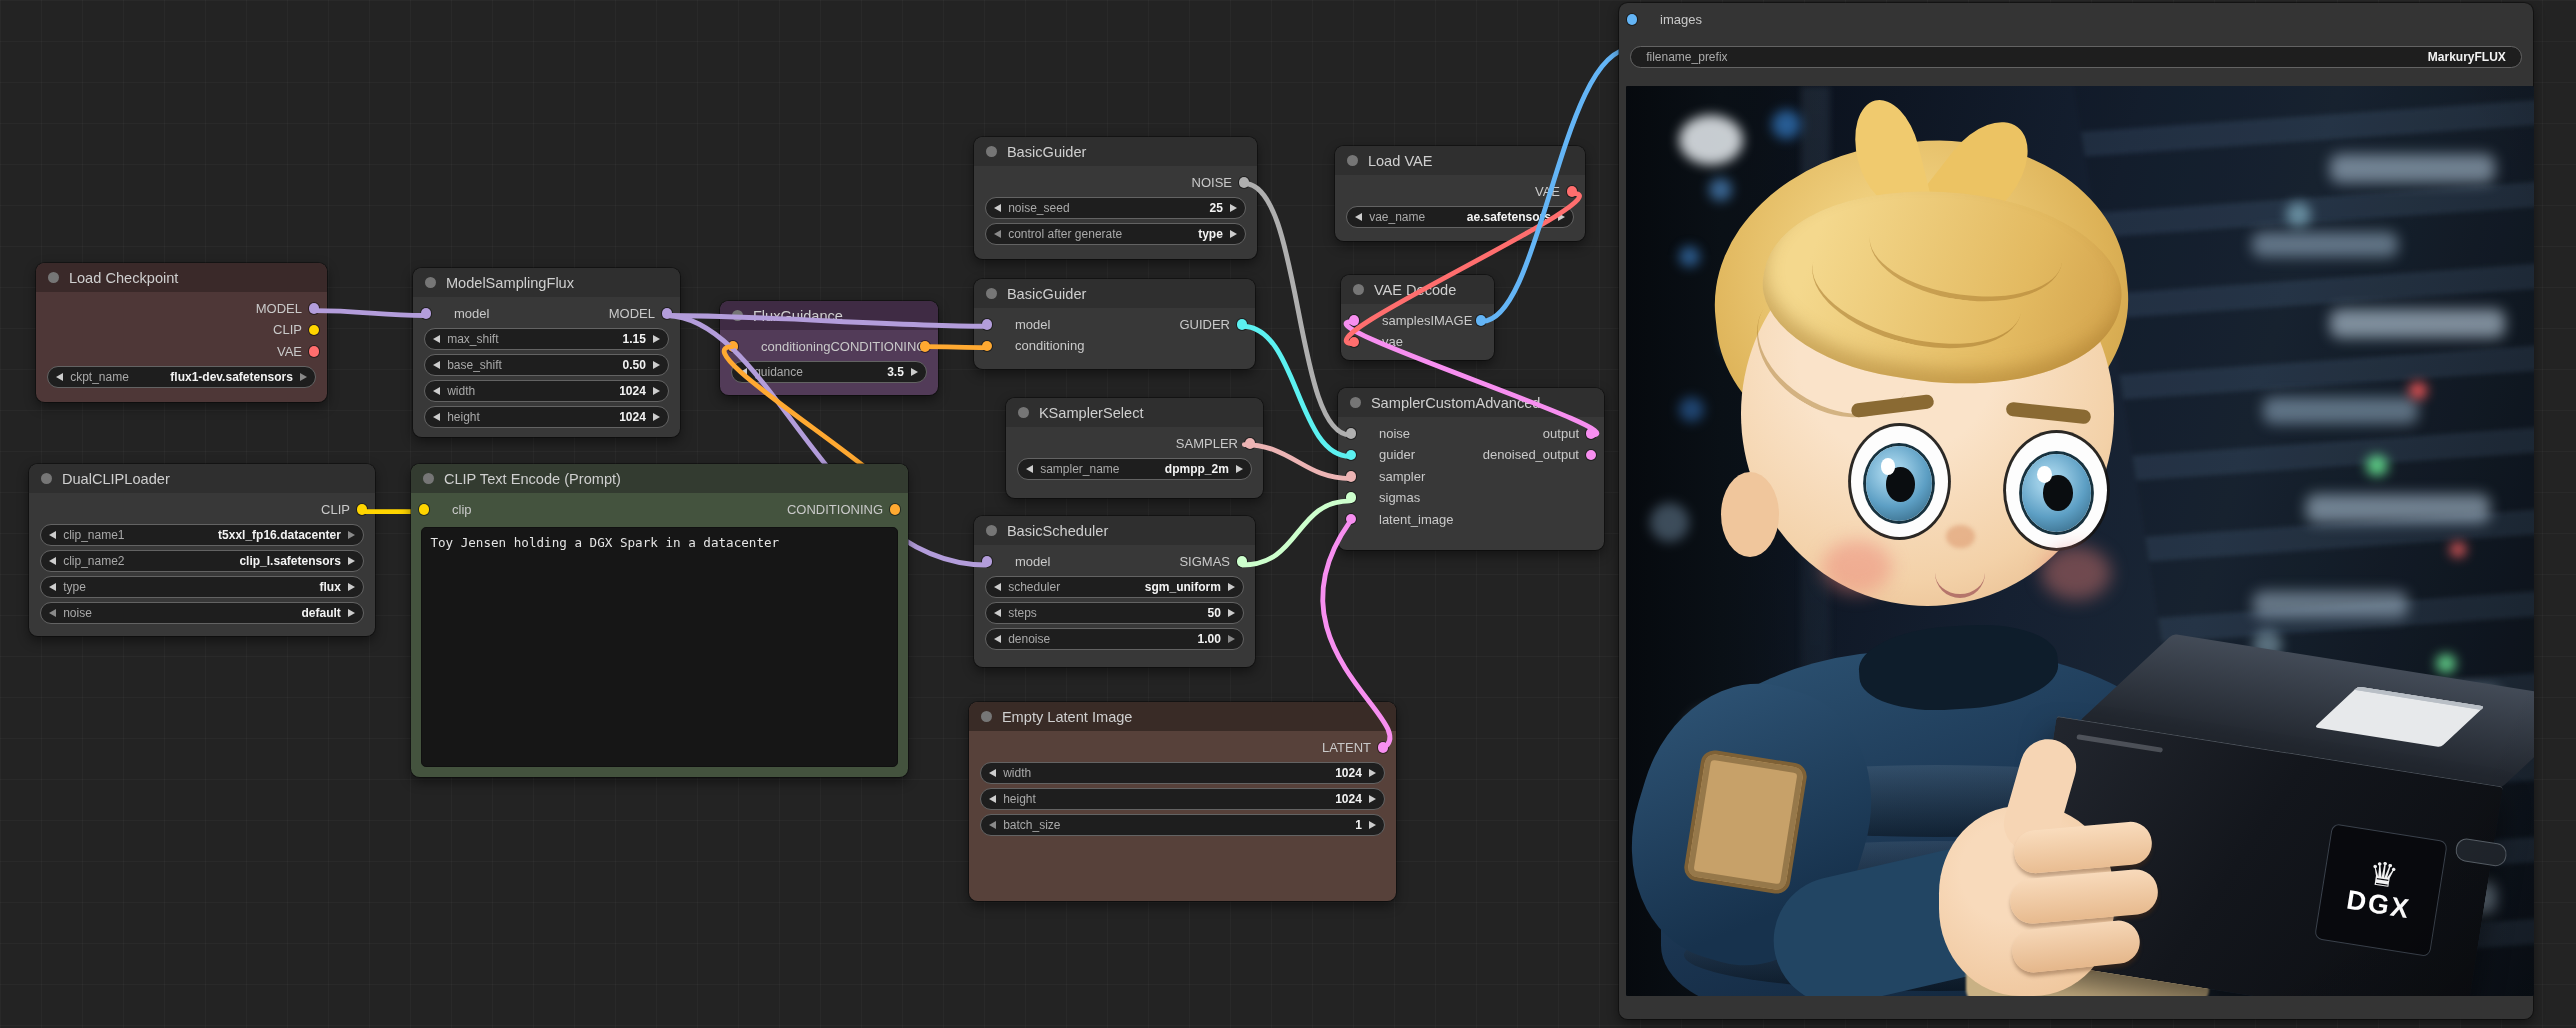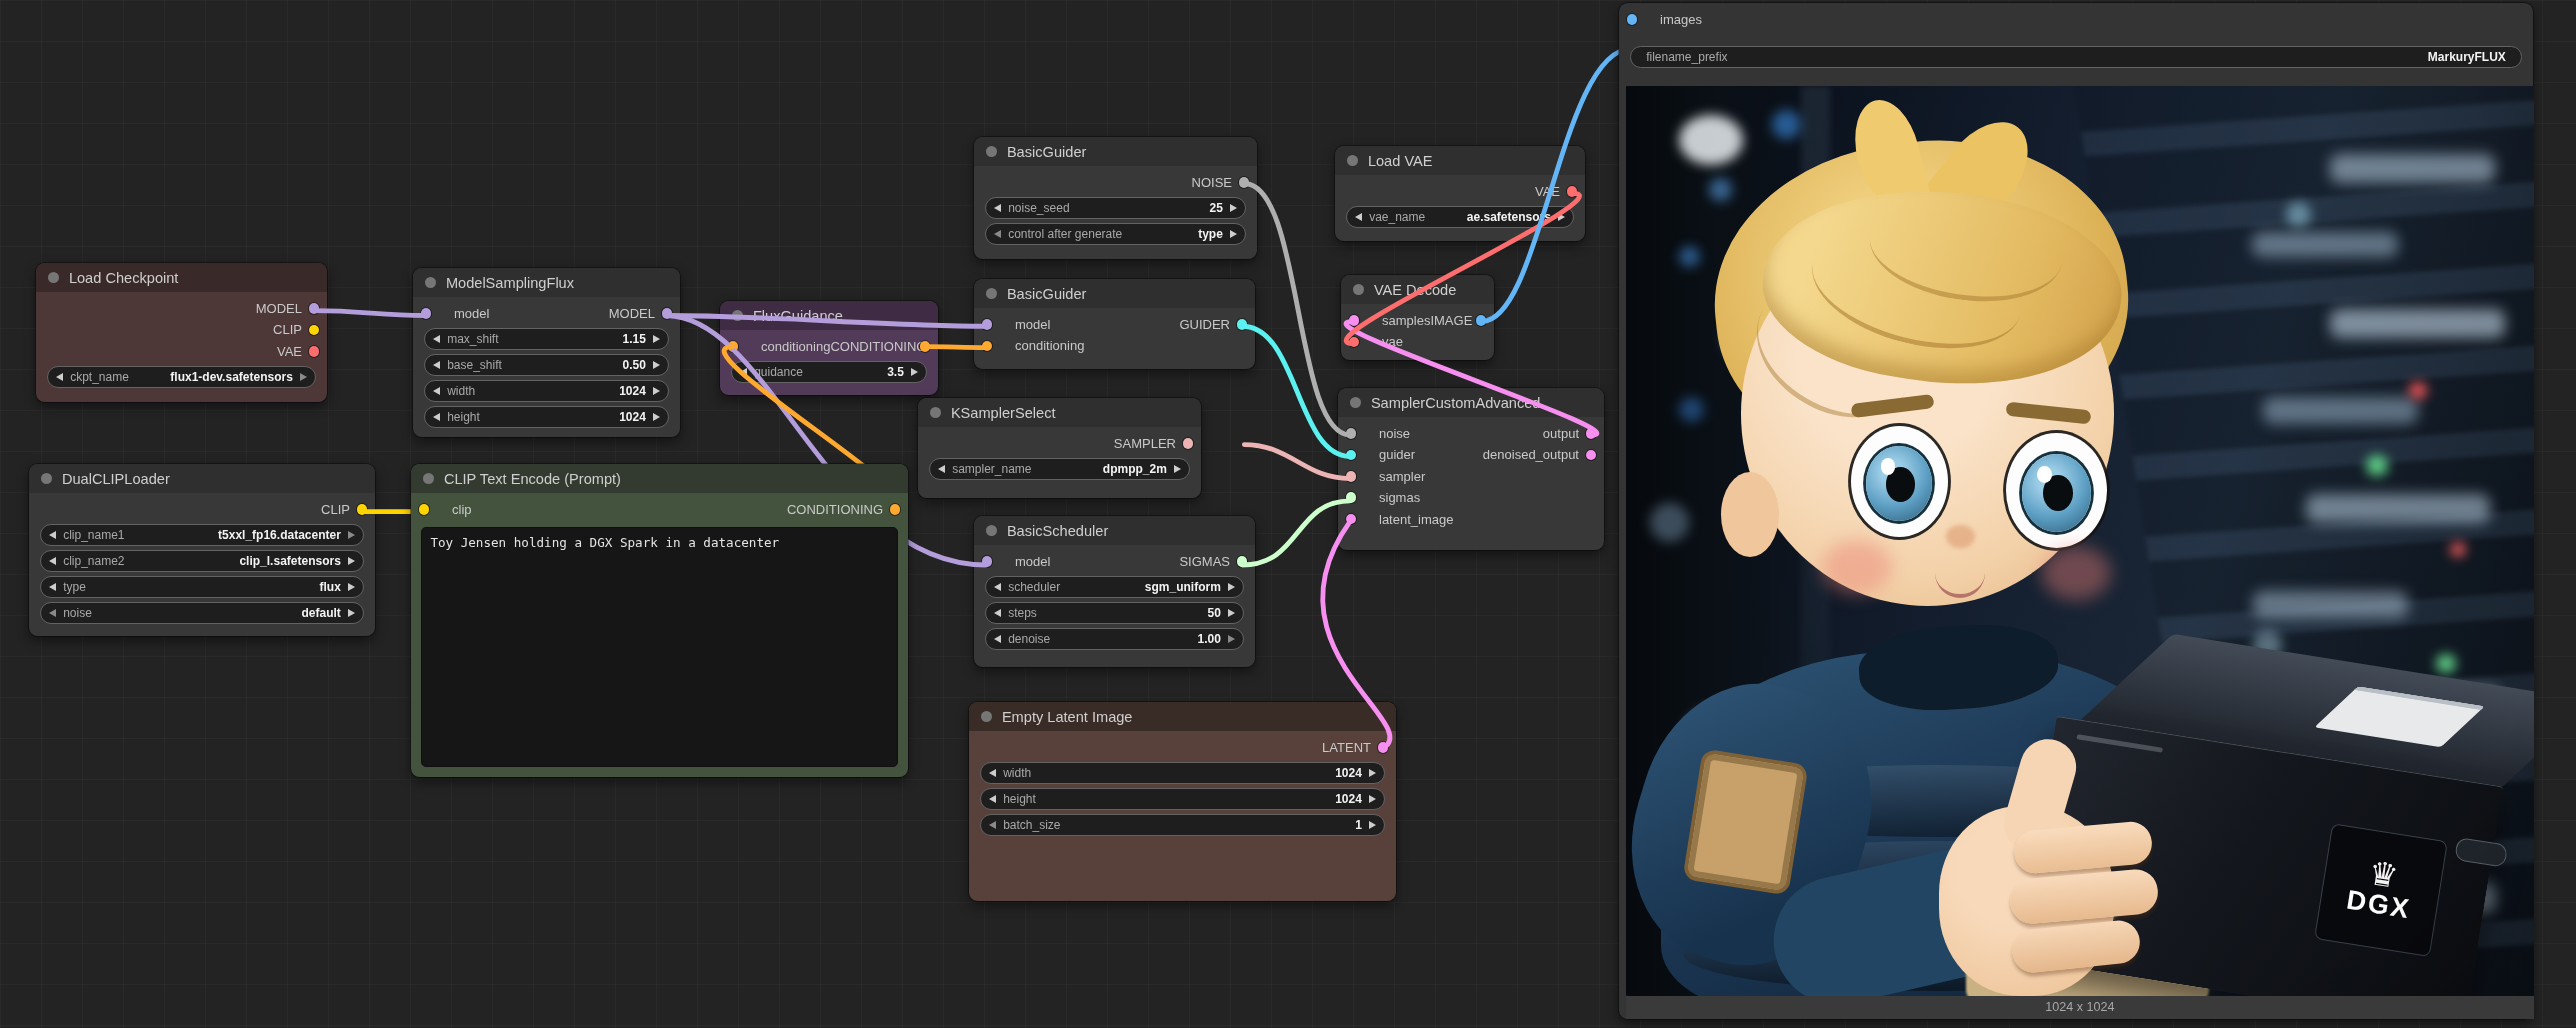--- a/index.html
+++ b/index.html
@@ -249,21 +249,21 @@
       <span class="pl lab-in">model</span>
       <span class="pl lab-out">GUIDER</span>
       <span class="pd out" style="background:#5CF1F1"></span>
     </div>
     <div class="r">
       <span class="pd in" style="background:#FFA931"></span>
       <span class="pl lab-in">conditioning</span>
     </div>
   </div>
 
-  <div class="n" style="left:918px;top:398px;width:283px;height:100px;">
+  <div class="n" style="left:1006px;top:398px;width:257px;height:100px;">
     <div class="hd">
       <span class="dt"></span>
       <span class="ttl">KSamplerSelect</span>
     </div>
     <div class="sp"></div>
     <div class="r">
       <span class="pl lab-out">SAMPLER</span>
       <span class="pd out" style="background:#ECB4B4"></span>
     </div>
     <div class="w">
@@ -543,19 +543,16 @@
         <div style="left:388px;top:740px;width:138px;height:43px;border-radius:21.4px;transform:rotate(-5deg);
                     background:linear-gradient(180deg,#f9dcbd,#e9bd92);box-shadow:0 3.9px 3.9px rgba(90,50,20,.35);"></div>
         <div style="left:384px;top:788px;width:148px;height:45px;border-radius:22px;transform:rotate(-5deg);
                     background:linear-gradient(180deg,#f8dabb,#e7ba8e);box-shadow:0 3.9px 3.9px rgba(90,50,20,.35);"></div>
         <div style="left:386px;top:839px;width:128px;height:43px;border-radius:21.4px;transform:rotate(-6deg);
                     background:linear-gradient(180deg,#f6d7b7,#e5b78b);box-shadow:0 3.9px 3.9px rgba(90,50,20,.35);"></div>
       </div>
 
       <div style="inset:0;background:radial-gradient(120% 120% at 38% 40%, rgba(0,0,0,0) 55%, rgba(0,0,0,.45) 100%);"></div>
     </div>
-    <div class="cap">
-      <span>1024 x 1024</span>
-    </div>
   </div>
 
 </div>
 
 
 </body></html>

